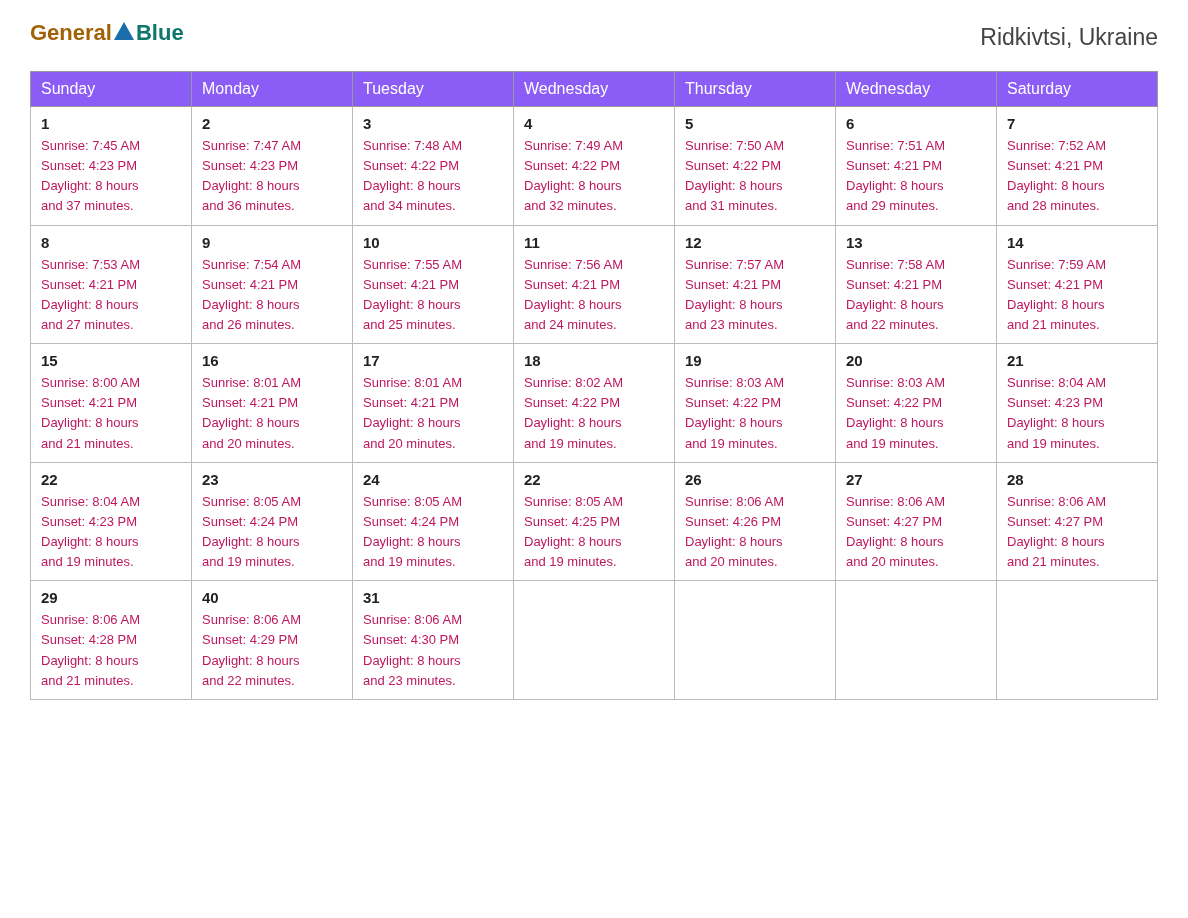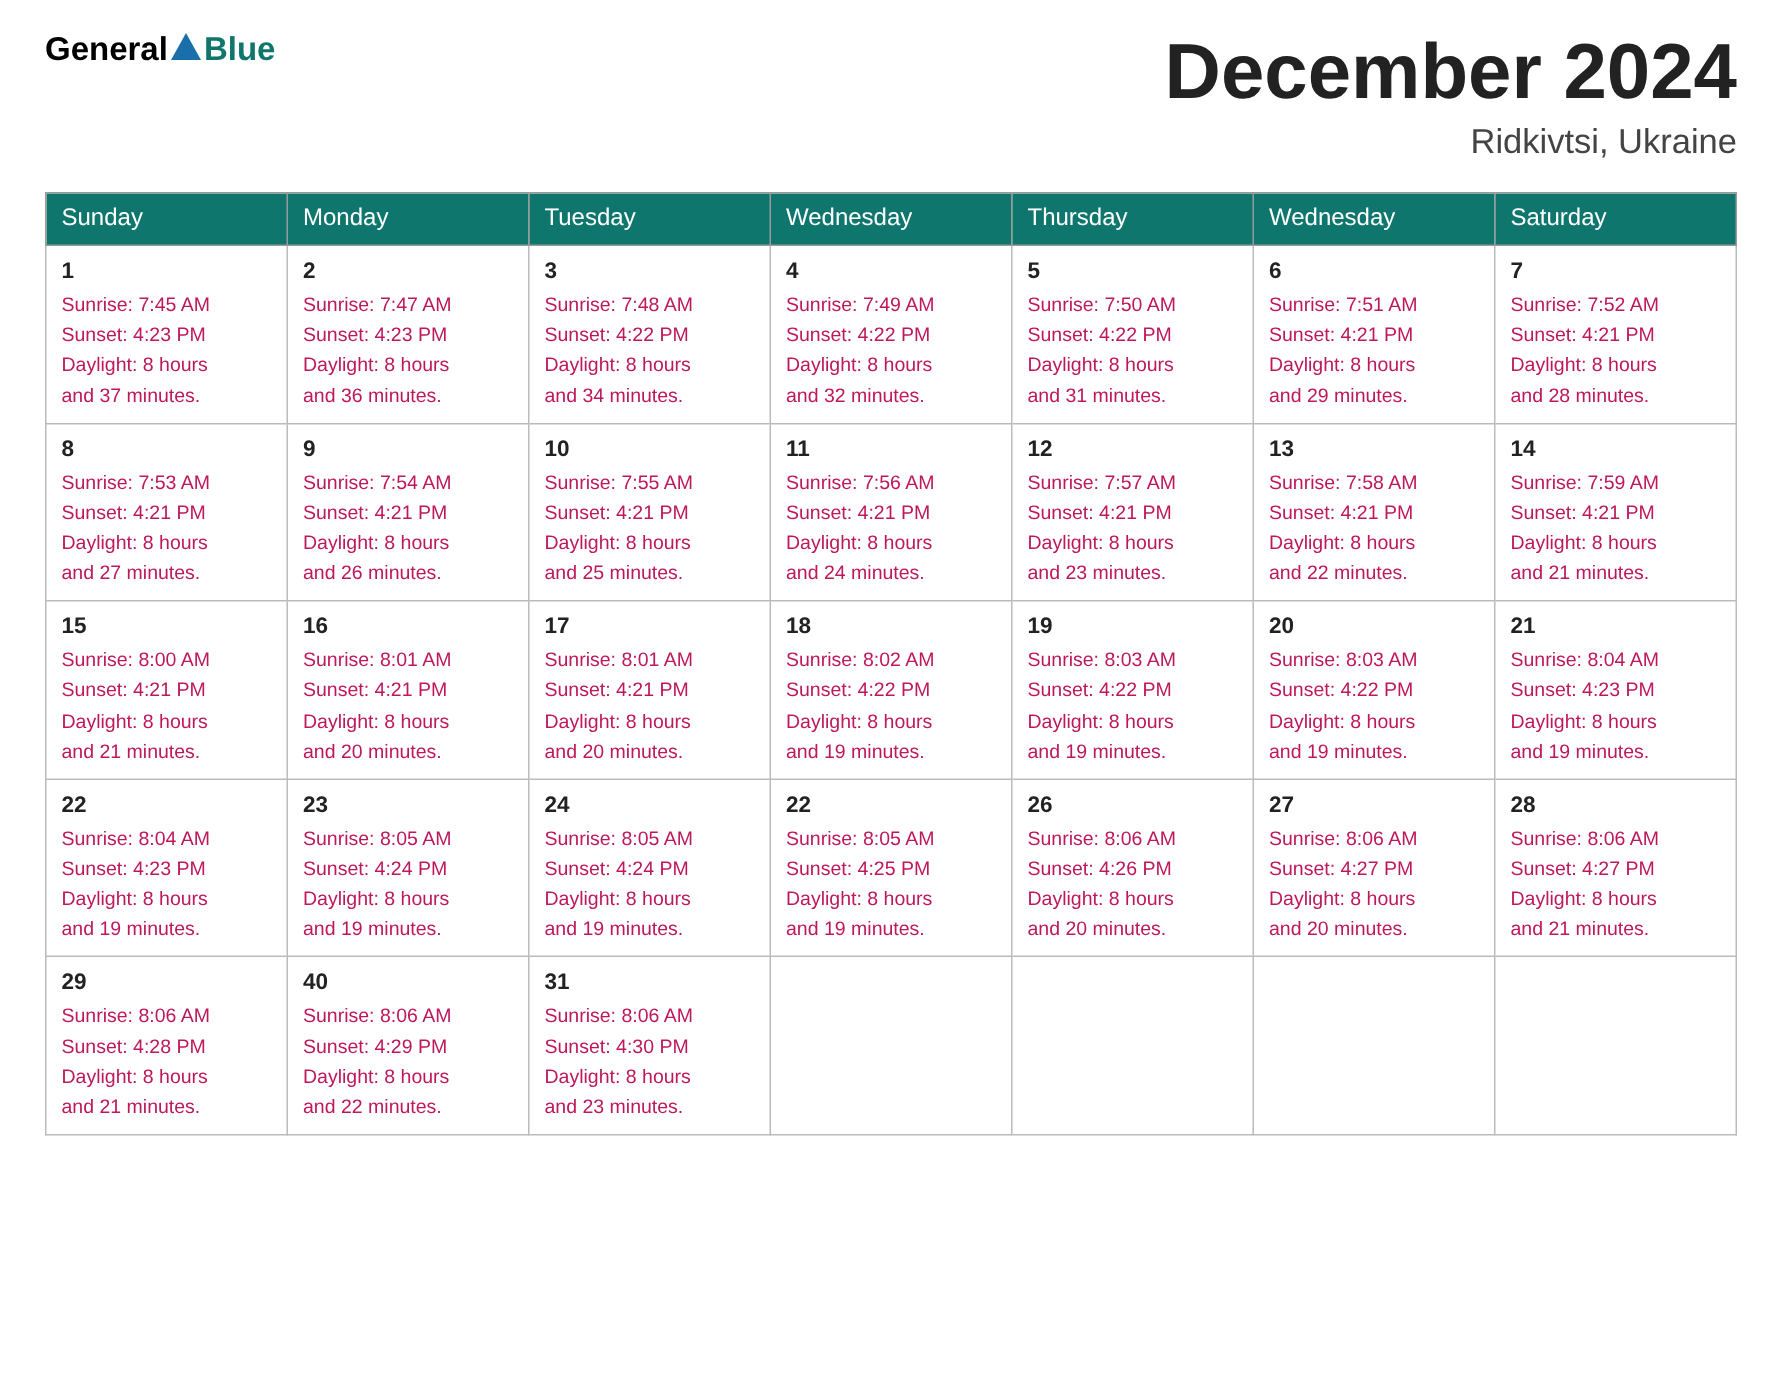--- a/index.html
+++ b/index.html
@@ -22,21 +22,21 @@
       align-items: flex-start;
     }
     .logo-text {
       display: flex;
       align-items: center;
       font-size: 22px;
       font-weight: bold;
       color: #333;
     }
     .logo-general {
-      color: #000000;
+      color: #a16207;
     }
     .logo-triangle {
       display: inline-block;
       width: 0;
       height: 0;
       border-left: 10px solid transparent;
       border-right: 10px solid transparent;
       border-bottom: 18px solid #1a6eaa;
       margin: 0 2px;
       position: relative;
@@ -58,21 +58,21 @@
       font-size: 23px;
       color: #444;
       margin-top: 4px;
     }
     .calendar-table {
       width: 100%;
       border-collapse: collapse;
       border: 1px solid #999;
     }
     .calendar-table th {
-      background-color: #0f766e;
+      background-color: #8b5cf6;
       color: white;
       font-size: 16px;
       font-weight: normal;
       padding: 8px 10px;
       text-align: left;
       border: 1px solid #999;
     }
     .calendar-table td {
       border: 1px solid #bbb;
       padding: 8px 10px;
@@ -106,21 +106,20 @@
 
 <div class="header-area">
   <div class="logo">
     <div class="logo-text">
       <span class="logo-general">General</span>
       <span class="logo-triangle"></span>
       <span class="logo-blue">Blue</span>
     </div>
   </div>
   <div class="title-area">
-    <div class="month-title">December 2024</div>
     <div class="location-title">Ridkivtsi, Ukraine</div>
   </div>
 </div>
 
 <table class="calendar-table">
   <thead>
     <tr>
     <th>Sunday</th>
         <th>Monday</th>
         <th>Tuesday</th>

